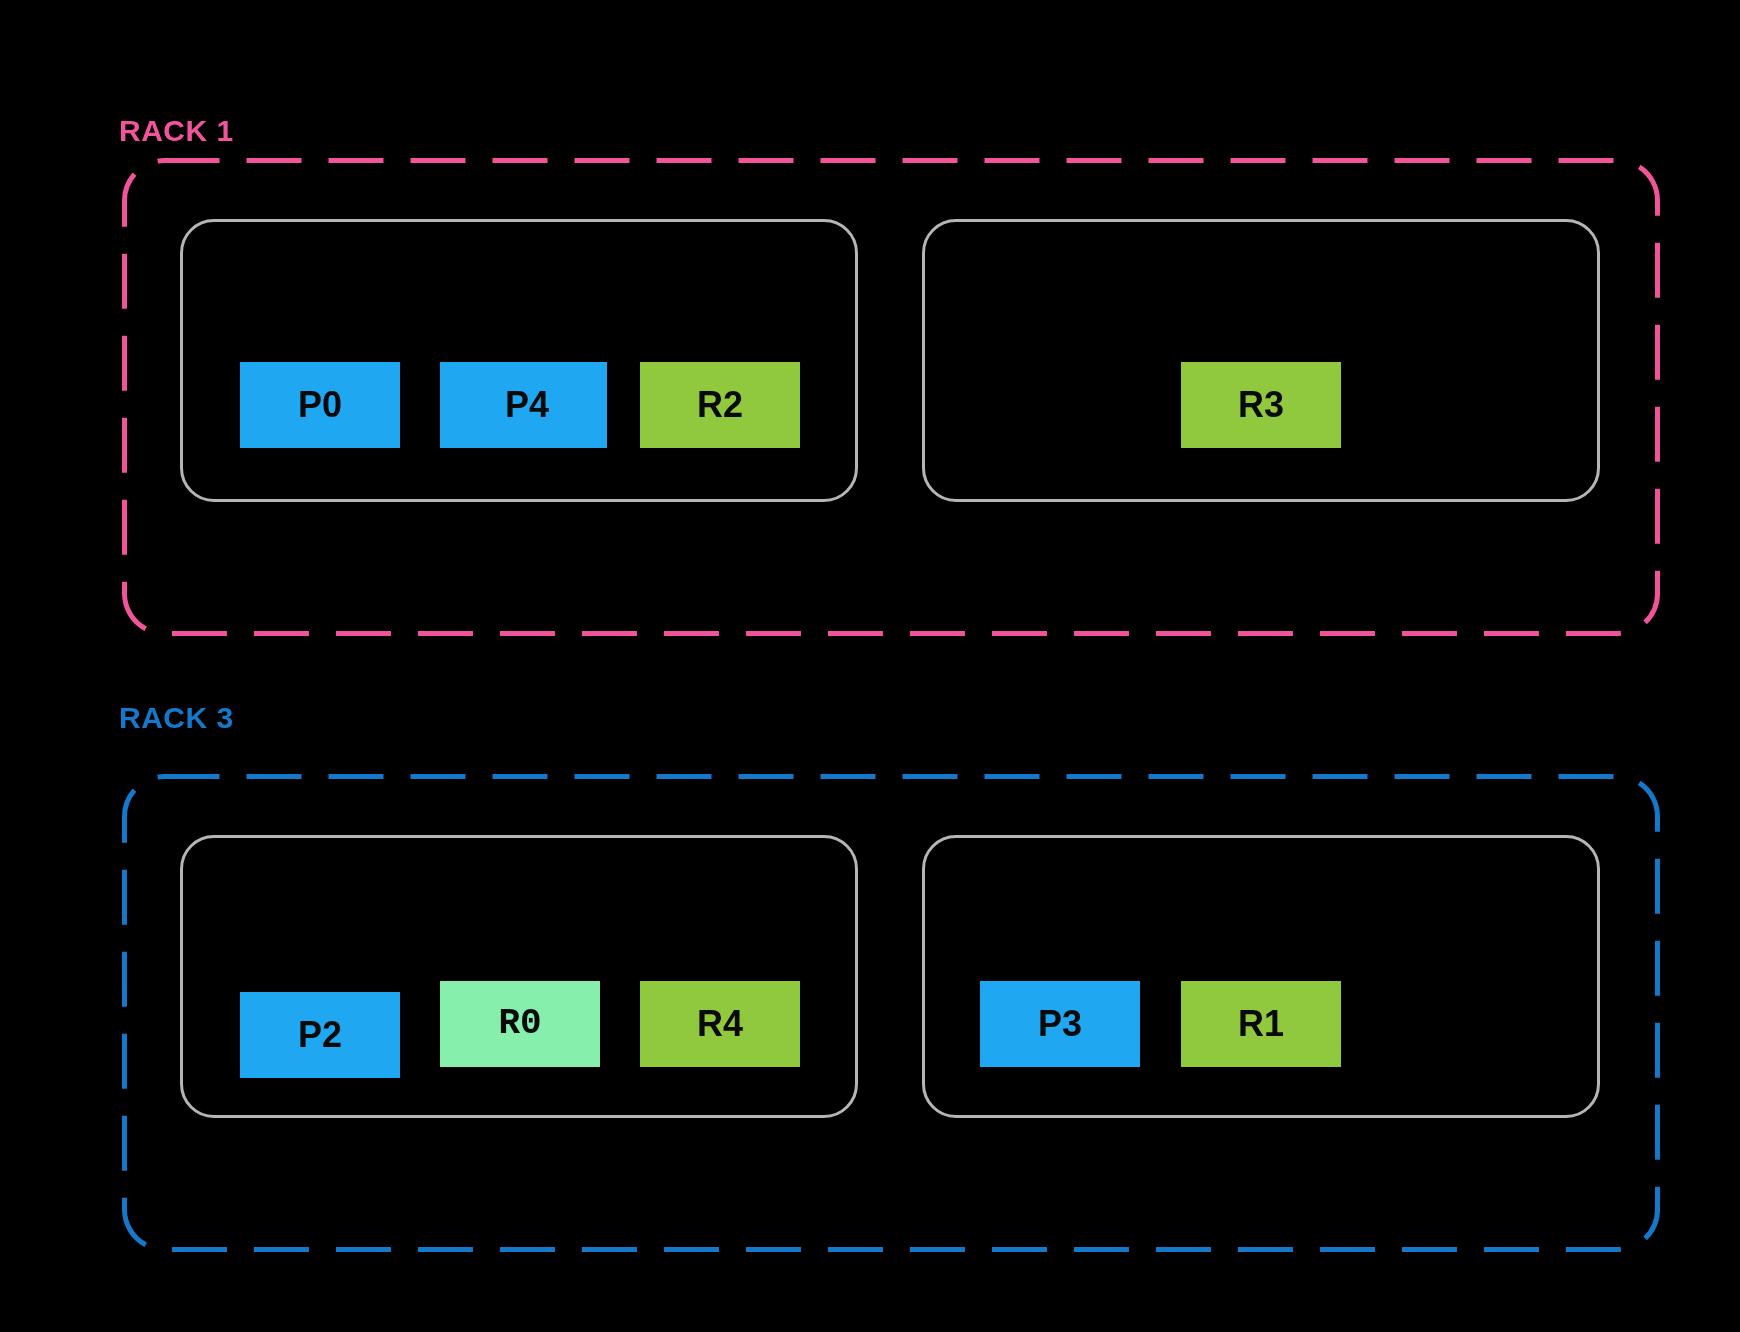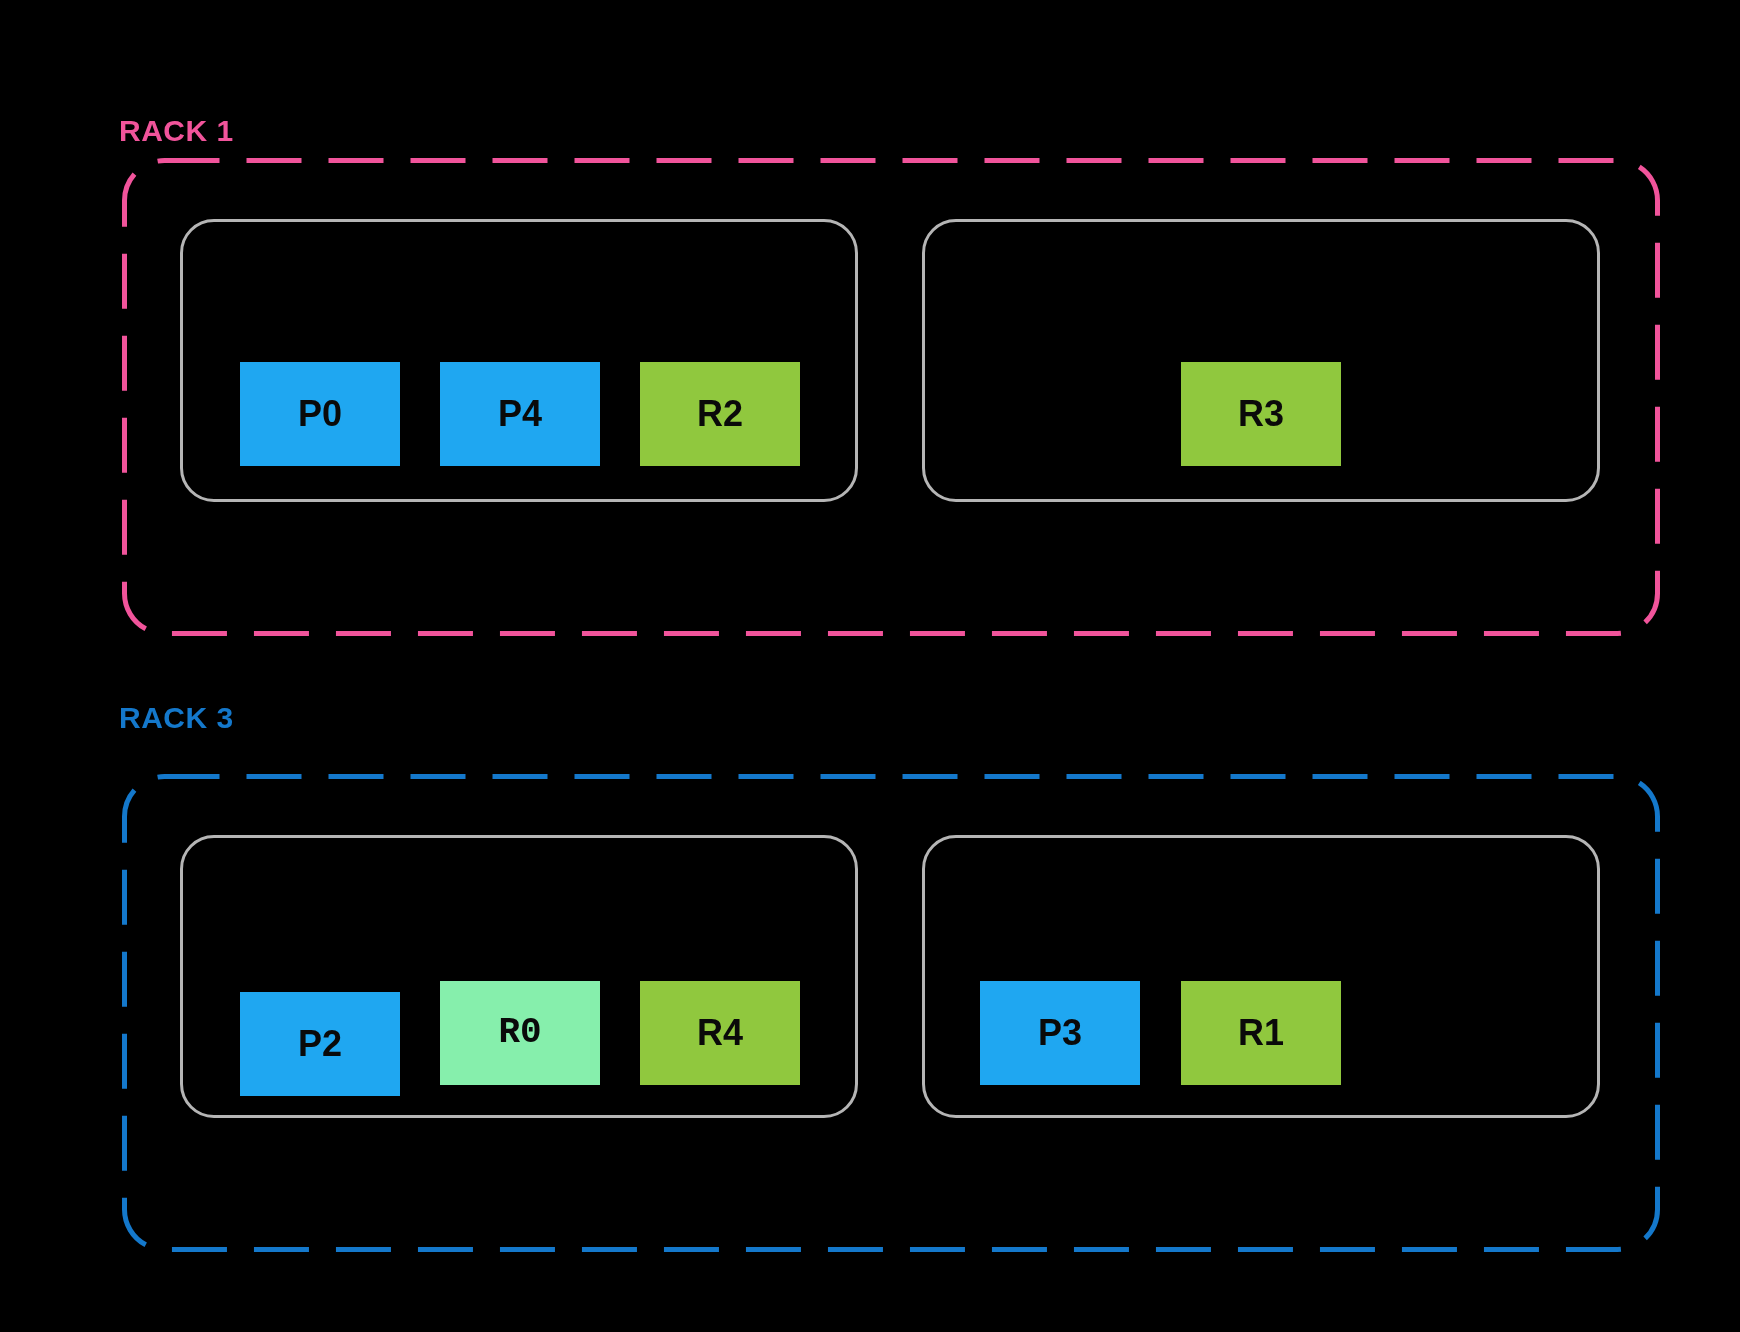--- a/index.html
+++ b/index.html
@@ -43,21 +43,21 @@
     box-sizing: border-box;
     background: transparent;
   }
   .host.r1 { top: 219px; }
   .host.r2 { top: 835px; }
   .host.left  { left: 180px; }
   .host.right { left: 922px; }
   .block {
     position: absolute;
     width: 160px;
-    height: 104px;
+    height: 86px;
     display: flex;
     align-items: center;
     justify-content: center;
     font-weight: 700;
     font-size: 36px;
     color: #0A0A0A;
     line-height: 1;
   }
   .block.r1 { top: 362px; }
   .block.r2 { top: 981px; }
@@ -75,21 +75,21 @@
   <div class="rack-label rack1" style="color: rgb(241, 84, 155);">RACK 1</div>
 
   <svg class="rack-border rack1" viewBox="0 0 1538 478">
     <rect x="2.5" y="2.5" width="1533" height="473" rx="40" ry="40" fill="none" stroke-width="5" stroke-dasharray="55 27" stroke="#F1549B"></rect>
   </svg>
 
   <div class="host r1 left"></div>
   <div class="host r1 right"></div>
 
   <div class="block r1 x1" style="background-color: rgb(31, 167, 241);">P0</div>
-  <div class="block r1 x2" style="background-color: rgb(31, 167, 241);">P4</div>
+  <div class="block r1 x2" style="background-color: rgb(31, 167, 241); padding-left: 7px;">P4</div>
   <div class="block r1 x3" style="background-color: rgb(144, 200, 62);">R2</div>
   <div class="block r1 x5" style="background-color: rgb(144, 200, 62);">R3</div>
 
   <div class="rack-label rack2" style="color: rgb(20, 120, 203);">RACK 3</div>
 
   <svg class="rack-border rack2" viewBox="0 0 1538 478">
     <rect x="2.5" y="2.5" width="1533" height="473" rx="40" ry="40" fill="none" stroke-width="5" stroke-dasharray="55 27" stroke="#1478CB"></rect>
   </svg>
 
   <div class="host r2 left"></div>

